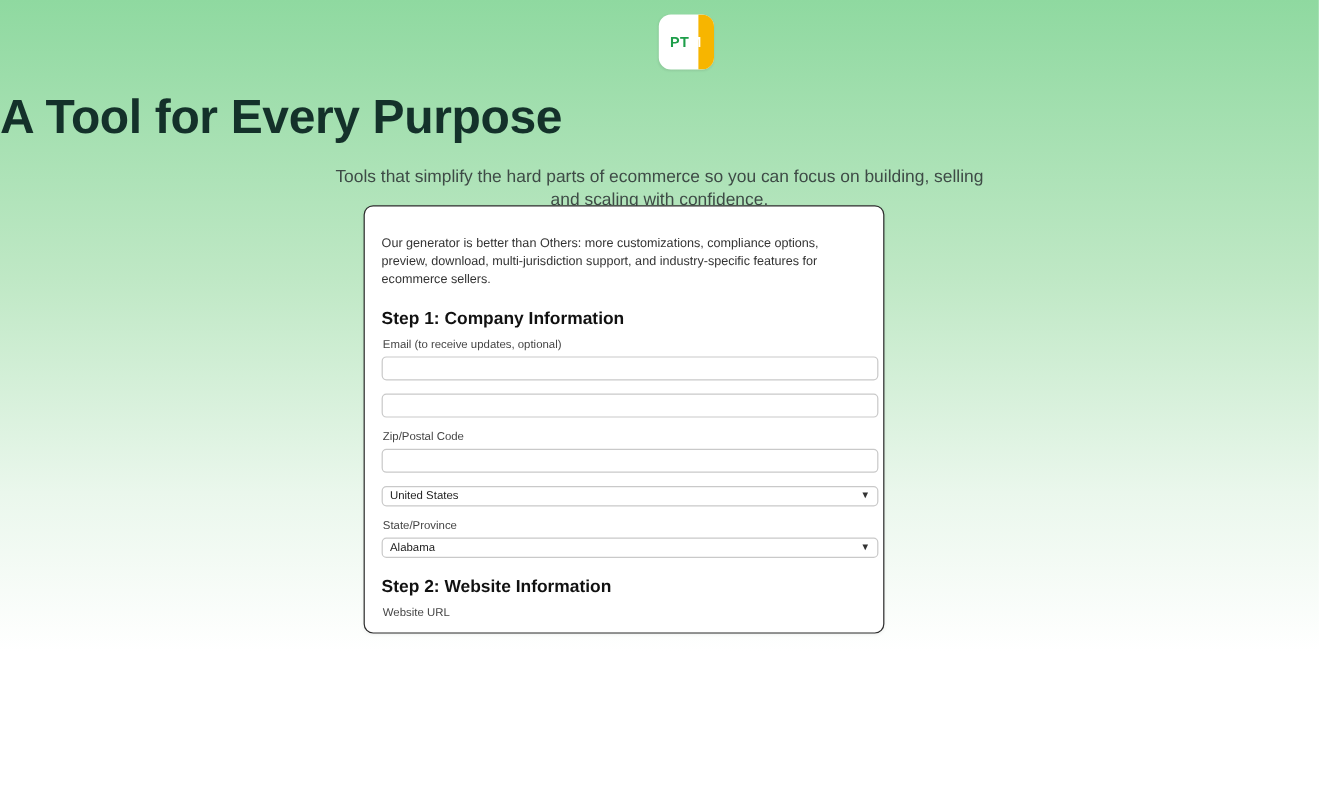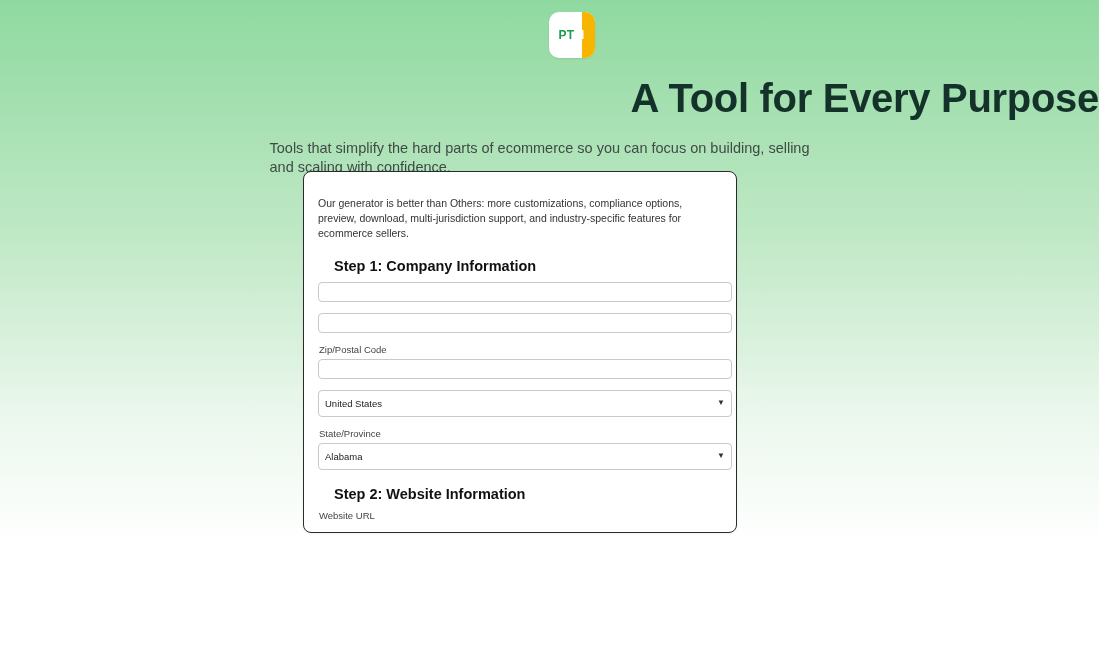--- a/index.html
+++ b/index.html
@@ -53,31 +53,31 @@
     font-size: 12px;
     font-weight: bold;
     letter-spacing: .3px;
     color: #1e9e4a;
   }
   .logo .logo-text .m { color: #ffffff; }
 
   
   h1.hero-title {
     margin: 18px 0 0 0;
-    text-align: right;
+    text-align: left;
     font-size: 40px;
     line-height: 1.12;
     font-weight: bold;
     color: #14312a;
     letter-spacing: -0.3px;
   }
   p.hero-sub {
     margin: 18px auto 0 auto;
     max-width: 560px;
-    text-align: left;
+    text-align: center;
     font-size: 14.5px;
     line-height: 1.3;
     color: #3e4b46;
   }
 
   
   .card {
     position: absolute;
     left: 303px;
     top: 171px;
@@ -94,21 +94,21 @@
     font-weight: bold;
     color: #111111;
   }
   .card .intro {
     margin: 10px 0 0 0;
     font-size: 10.5px;
     line-height: 1.45;
     color: #333333;
   }
   .card h3 {
-    margin: 16px 0 8px 16px;
+    margin: 16px 0 8px 0;
     font-size: 14.5px;
     font-weight: bold;
     color: #111111;
   }
   .field { margin-bottom: 11px; }
   .field label {
     display: block;
     font-size: 9.5px;
     color: #444444;
     margin: 0 0 4px 1px;
@@ -127,21 +127,21 @@
   }
   .field .select-wrap {
     position: relative;
     width: 414px;
   }
   .field select {
     -webkit-appearance: none;
     appearance: none;
     display: block;
     width: 414px;
-    height: 27px;
+    height: 17px;
     border: 1px solid #c9c9c9;
     border-radius: 4px;
     background: #ffffff;
     font-size: 9.5px;
     padding: 0 4px 0 6px;
     color: #222222;
     outline: none;
     font-family: "Liberation Sans", sans-serif;
   }
   .field .chev {
@@ -170,20 +170,21 @@
   <h1 class="hero-title">A Tool for Every Purpose</h1>
   <p class="hero-sub">Tools that simplify the hard parts of ecommerce so you can focus on building, selling and scaling with confidence.</p>
 
   <div class="card">
     <p class="intro">Our generator is better than Others: more customizations, compliance options, preview, download, multi-jurisdiction support, and industry-specific features for ecommerce sellers.</p>
 
     <h3>Step 1: Company Information</h3>
 
 
     <div class="field">
+      <label>Email (to receive updates, optional)</label>
       <input type="text" value="" style="">
     </div>
 
 
     <div class="field">
       <input type="text" value="" style="">
     </div>
 
     <div class="field">
       <label>Zip/Postal Code</label>

